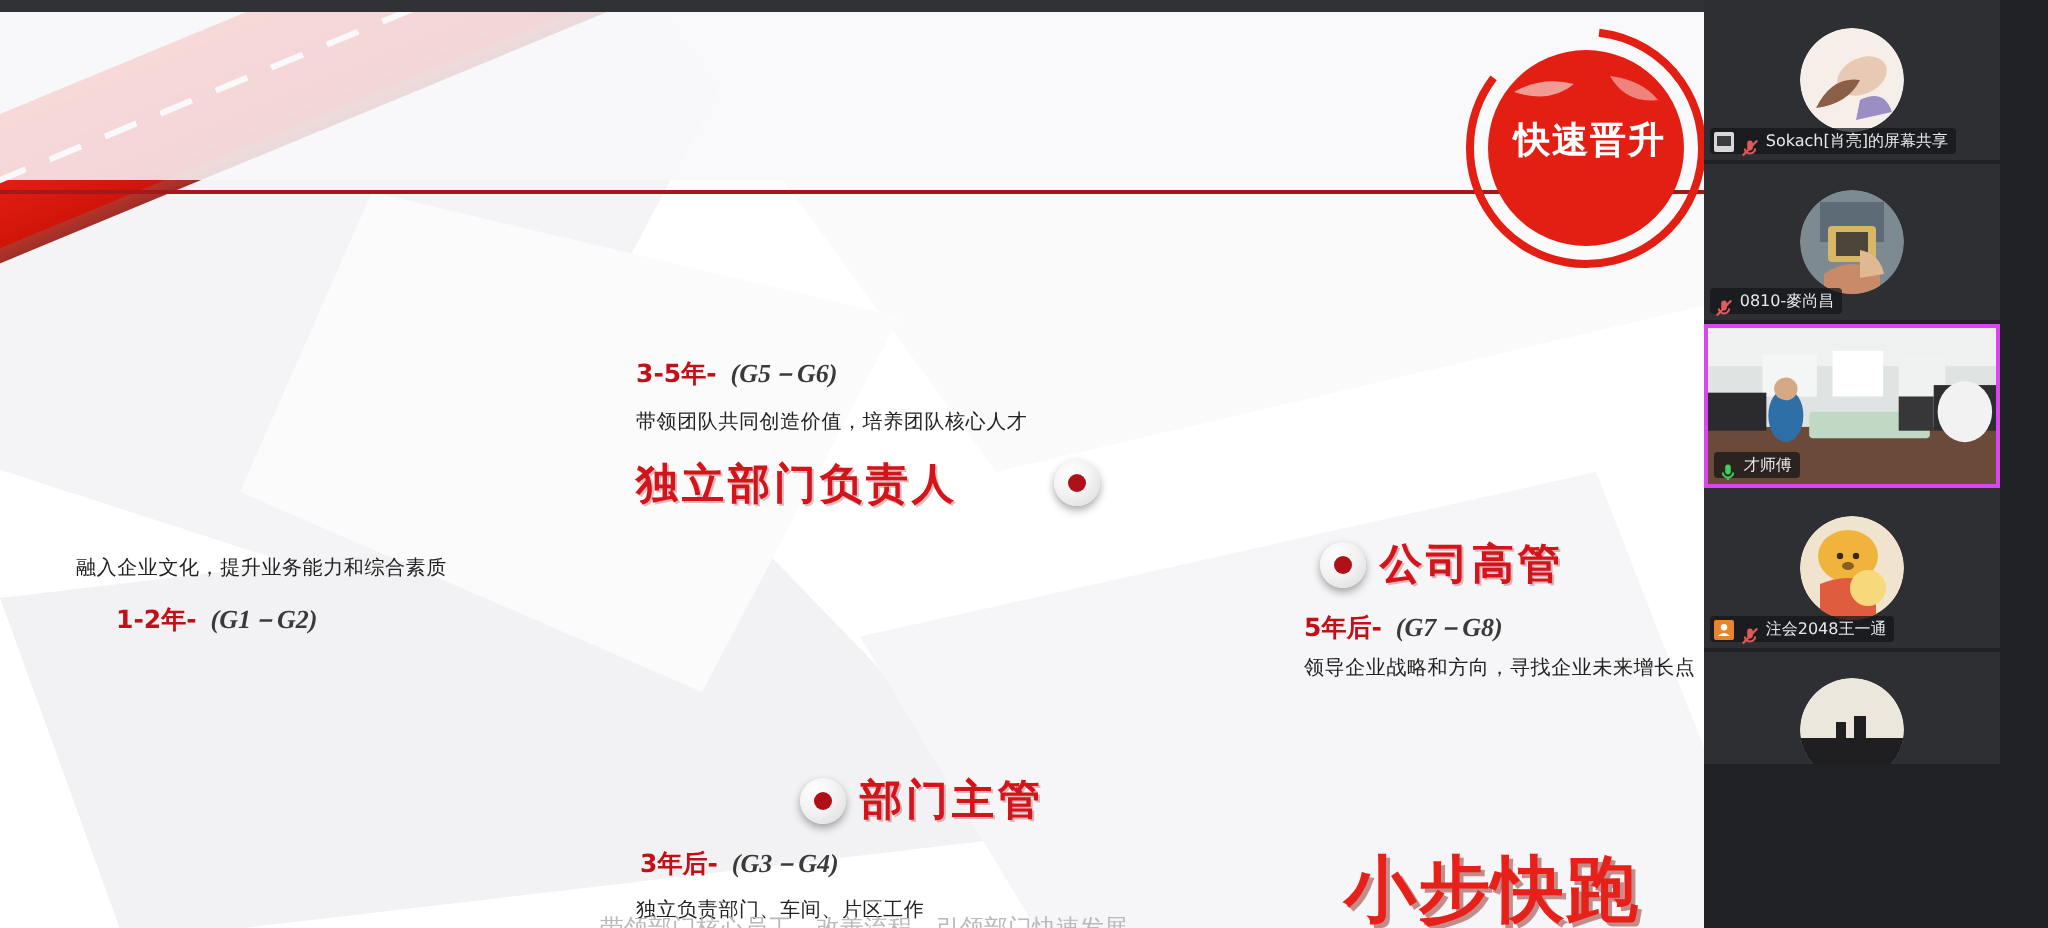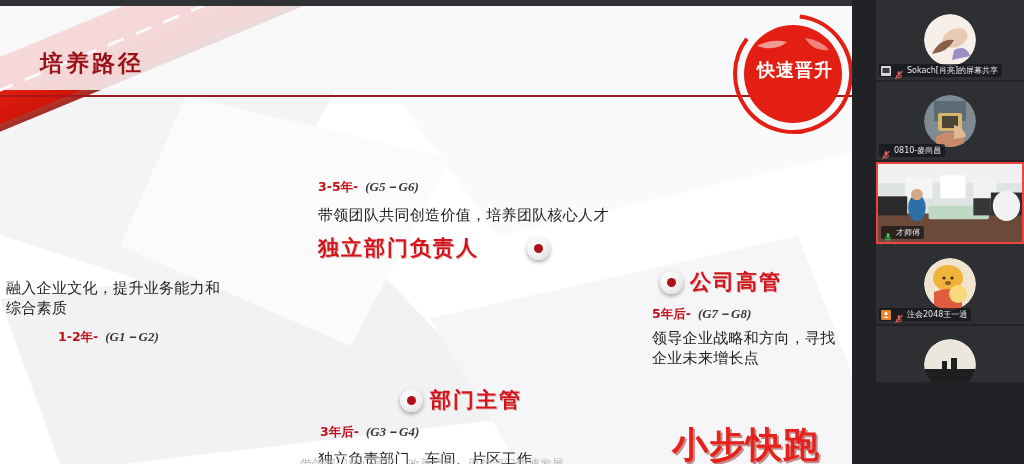--- a/index.html
+++ b/index.html
@@ -58,21 +58,21 @@
 
   
   .milestone { position:absolute; }
   .ms-title { font-size:21px; font-weight:bold; color:#d4131a; letter-spacing:2px; white-space:nowrap;
               font-family:"DejaVu Sans","Liberation Sans",sans-serif;
               text-shadow:1px 1px 0 rgba(120,0,0,.25); }
   .ms-years { font-size:12.5px; font-weight:bold; color:#c21018; white-space:nowrap;
               font-family:"DejaVu Sans","Liberation Sans",sans-serif; }
   .ms-grade { font-size:13px; font-style:italic; font-weight:bold; color:#3a3a3a;
               font-family:"Liberation Serif","DejaVu Serif",serif;text-align:right; }
-  .ms-desc { font-size:15px; color:#222222; line-height:1.35; letter-spacing:.3px;
+  .ms-desc { font-size:10px; color:#222222; line-height:1.35; letter-spacing:.3px;
              font-family:"DejaVu Sans","Liberation Sans",sans-serif; }
   .ms-row { display:flex; align-items:baseline; gap:7px; }
   .dot { width:23px; height:23px; border-radius:50%;
          background:radial-gradient(circle at 35% 30%,#ffffff 0%,#f2f2f2 48%,#d9d9d9 100%);
          box-shadow:0 2px 4px rgba(0,0,0,.35); display:flex; align-items:center;
          justify-content:center; flex:none; }
   .dot i { width:9px; height:9px; border-radius:50%; background:#b01018; display:block; }
 
   
   #ms-1 { left:6px; top:272px; }
@@ -86,27 +86,27 @@
             font-family:"DejaVu Sans","Liberation Sans",sans-serif;
             text-shadow:2px 2px 0 rgba(130,10,5,.45); }
 
   
   #cutoff { position:absolute; left:300px; top:450px; width:420px; font-size:12px;
             color:#b9b9bd; white-space:nowrap; overflow:hidden; height:10px;
             font-family:"DejaVu Sans","Liberation Sans",sans-serif; }
 
   
   #sidebar { position:relative; width:177px; height:464px; background:#202226;
-             display:flex; flex-direction:column;align-items:flex-end; }
+             display:flex; flex-direction:column; }
   .tile { position:relative; width:148px; flex:none; background:#2d2f33;
           border-bottom:2px solid #202226; overflow:hidden;
           display:flex; align-items:center; justify-content:center; }
   .tile.h82 { height:82px; }
   .tile.h80 { height:80px; }
-  .tile.active { border:2px solid #ef4444; }
+  .tile.active { border:2px solid #d946ef; }
   .avatar { width:52px; height:52px; border-radius:50%; overflow:hidden; flex:none;
             display:flex; align-items:center; justify-content:center; }
   .avatar svg { display:block; }
   .avatar-initial { width:56px; height:56px; border-radius:50%; background:#0c87e8;
                     color:#ffffff; font-size:14px; display:flex; align-items:center;
                     justify-content:center; letter-spacing:1px;
                     font-family:"DejaVu Sans","Liberation Sans",sans-serif; }
   .namebar { position:absolute; left:3px; bottom:3px; display:flex; align-items:center;
              gap:3px; background:rgba(20,21,24,.72); border-radius:2px; padding:1px 4px 1px 2px;
              max-width:141px; }
@@ -136,36 +136,35 @@
       <div class="bg-poly p4"></div>
       <div class="bg-poly p5"></div>
 
       <div id="road">
         <div class="road-shadow"></div>
         <div class="road-band"></div>
         <div class="road-dash"></div>
       </div>
 
       <div id="slide-header"></div>
-      <div id="slide-title">培养路径</div>
       <div id="header-rule"></div>
 
       <div id="stamp">
         <svg width="132" height="132" viewBox="0 0 132 132" aria-hidden="true">
           <circle cx="66" cy="62" r="49" fill="#e31f13"></circle>
           <circle cx="66" cy="62" r="58" fill="none" stroke="#e31f13" stroke-width="4" stroke-dasharray="255 60" transform="rotate(-35 66 62)"></circle>
           <path d="M30 34 q14 -8 30 -4 q-12 10 -30 4z" fill="#ffffff" opacity=".55"></path>
           <path d="M78 26 q16 2 24 12 q-16 2 -24 -12z" fill="#ffffff" opacity=".45"></path>
           <circle cx="44" cy="98" r="2.5" fill="#e31f13"></circle>
         </svg>
         <div id="stamp-text">快速晋升</div>
       </div>
 
       <div class="milestone" id="ms-1">
-        <div class="ms-desc" style="width:222px;">融入企业文化，提升业务能力和综合素质</div>
+        <div class="ms-desc" style="width:222px;margin-left:32px;">融入企业文化，提升业务能力和综合素质</div>
         <div class="ms-row" style="margin-top:9px; margin-left:52px;">
           <span class="ms-years">1-2年-</span>
           <span class="ms-grade">(G1－G2)</span>
         </div>
       </div>
 
       <div class="milestone" id="ms-2">
         <div class="ms-row">
           <span class="ms-years">3-5年-</span>
           <span class="ms-grade">(G5－G6)</span>

